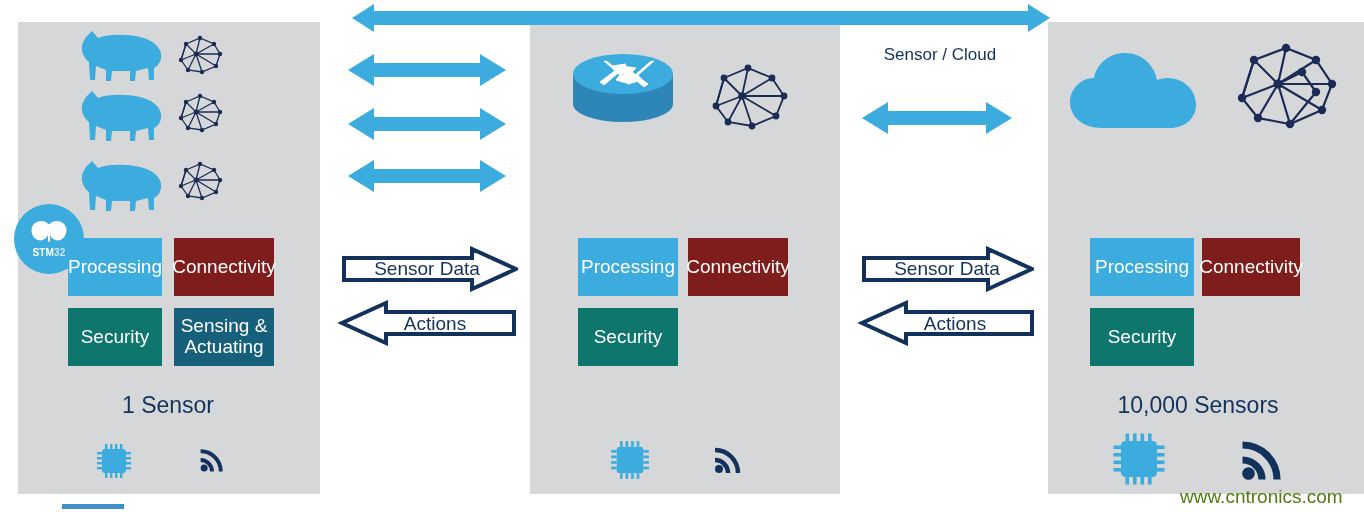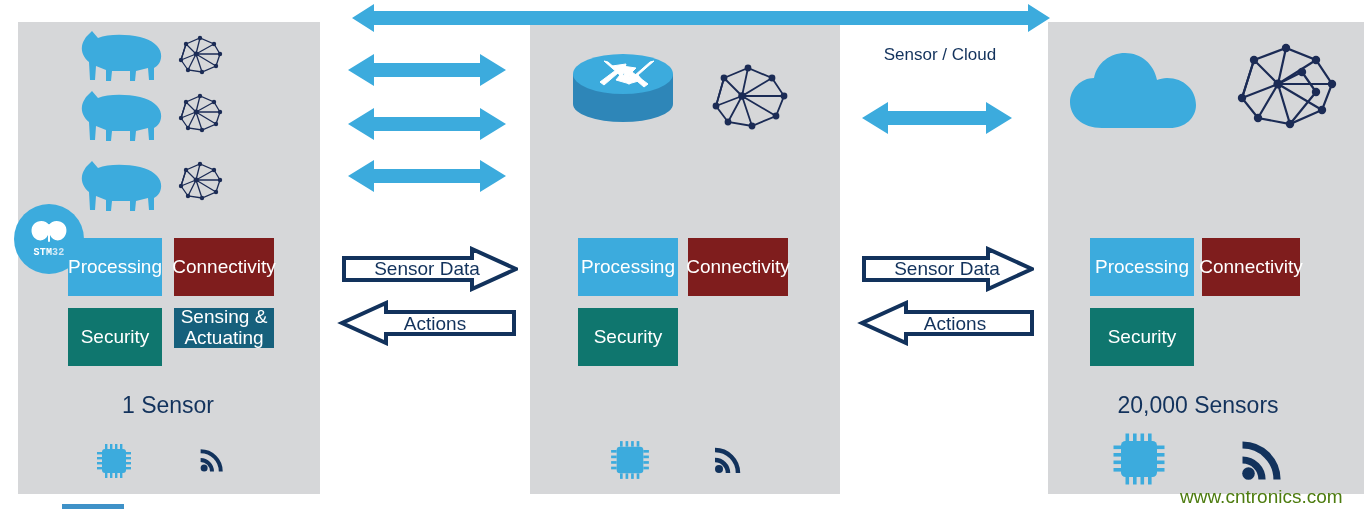--- a/index.html
+++ b/index.html
@@ -18,21 +18,21 @@
        display:flex;align-items:center;justify-content:center;text-align:center;}
   .cap.proc{background:#3cabdd;}
   .cap.conn{background:#7f1d1d;}
   .cap.sec {background:#0f766e;text-align:center;}
   .cap.sens{background:#16607c;}
 
   
   #l-proc{left:68px;top:238px;width:94px;height:58px;}
   #l-conn{left:174px;top:238px;width:100px;height:58px;}
   #l-sec {left:68px;top:308px;width:94px;height:58px;}
-  #l-sens{left:174px;top:308px;width:100px;height:40px;}
+  #l-sens{left:174px;top:308px;width:100px;height:58px;}
   
   #m-proc{left:578px;top:238px;width:100px;height:58px;}
   #m-conn{left:688px;top:238px;width:100px;height:58px;}
   #m-sec {left:578px;top:308px;width:100px;height:58px;}
   
   #r-proc{left:1090px;top:238px;width:104px;height:58px;}
   #r-conn{left:1202px;top:238px;width:98px;height:58px;}
   #r-sec {left:1090px;top:308px;width:104px;height:58px;}
 
   
@@ -51,21 +51,21 @@
   .brain{position:absolute;}
   #brain1{left:176px;top:34px;width:48px;height:42px;}
   #brain2{left:176px;top:92px;width:48px;height:42px;}
   #brain3{left:176px;top:160px;width:48px;height:42px;}
   #brain-mid{left:708px;top:62px;width:82px;height:70px;}
   #brain-right{left:1232px;top:40px;width:108px;height:92px;}
 
   
   #stm32{position:absolute;left:14px;top:204px;width:70px;height:70px;border-radius:50%;
          background:#3cabdd;display:flex;flex-direction:column;align-items:center;
-         justify-content:center;font-family:Liberation Mono, monospace;}
+         justify-content:center;}
   #stm32 .bfly{width:40px;height:26px;}
   #stm32 .lbl{font-size:10px;font-weight:bold;color:#ffffff;letter-spacing:.2px;
               margin-top:1px;}
   #stm32 .lbl .dim{color:#cfe7f5;font-weight:bold;}
 
   
   #top-arrow{position:absolute;left:352px;top:2px;width:698px;height:32px;}
 
   
   .dbl{position:absolute;}
@@ -302,21 +302,21 @@
 
   <div class="cap proc" id="m-proc">Processing</div>
   <div class="cap conn" id="m-conn">Connectivity</div>
   <div class="cap sec" id="m-sec">Security</div>
 
   <div class="cap proc" id="r-proc">Processing</div>
   <div class="cap conn" id="r-conn">Connectivity</div>
   <div class="cap sec" id="r-sec">Security</div>
 
   <div class="count" id="count-left">1 Sensor</div>
-  <div class="count" id="count-right">20,000 Sensors</div>
+  <div class="count" id="count-right">10,000 Sensors</div>
 
   <svg class="chip" id="chip-left" viewBox="0 0 36 36">
     <rect x="6" y="6" width="24" height="24" rx="3" fill="#3cabdd"></rect>
     <g fill="#3cabdd">
       <rect x="9" y="1" width="2.4" height="5"></rect>
         <rect x="14" y="1" width="2.4" height="5"></rect>
       <rect x="19" y="1" width="2.4" height="5"></rect>
         <rect x="24" y="1" width="2.4" height="5"></rect>
       <rect x="9" y="30" width="2.4" height="5"></rect>
         <rect x="14" y="30" width="2.4" height="5"></rect>

